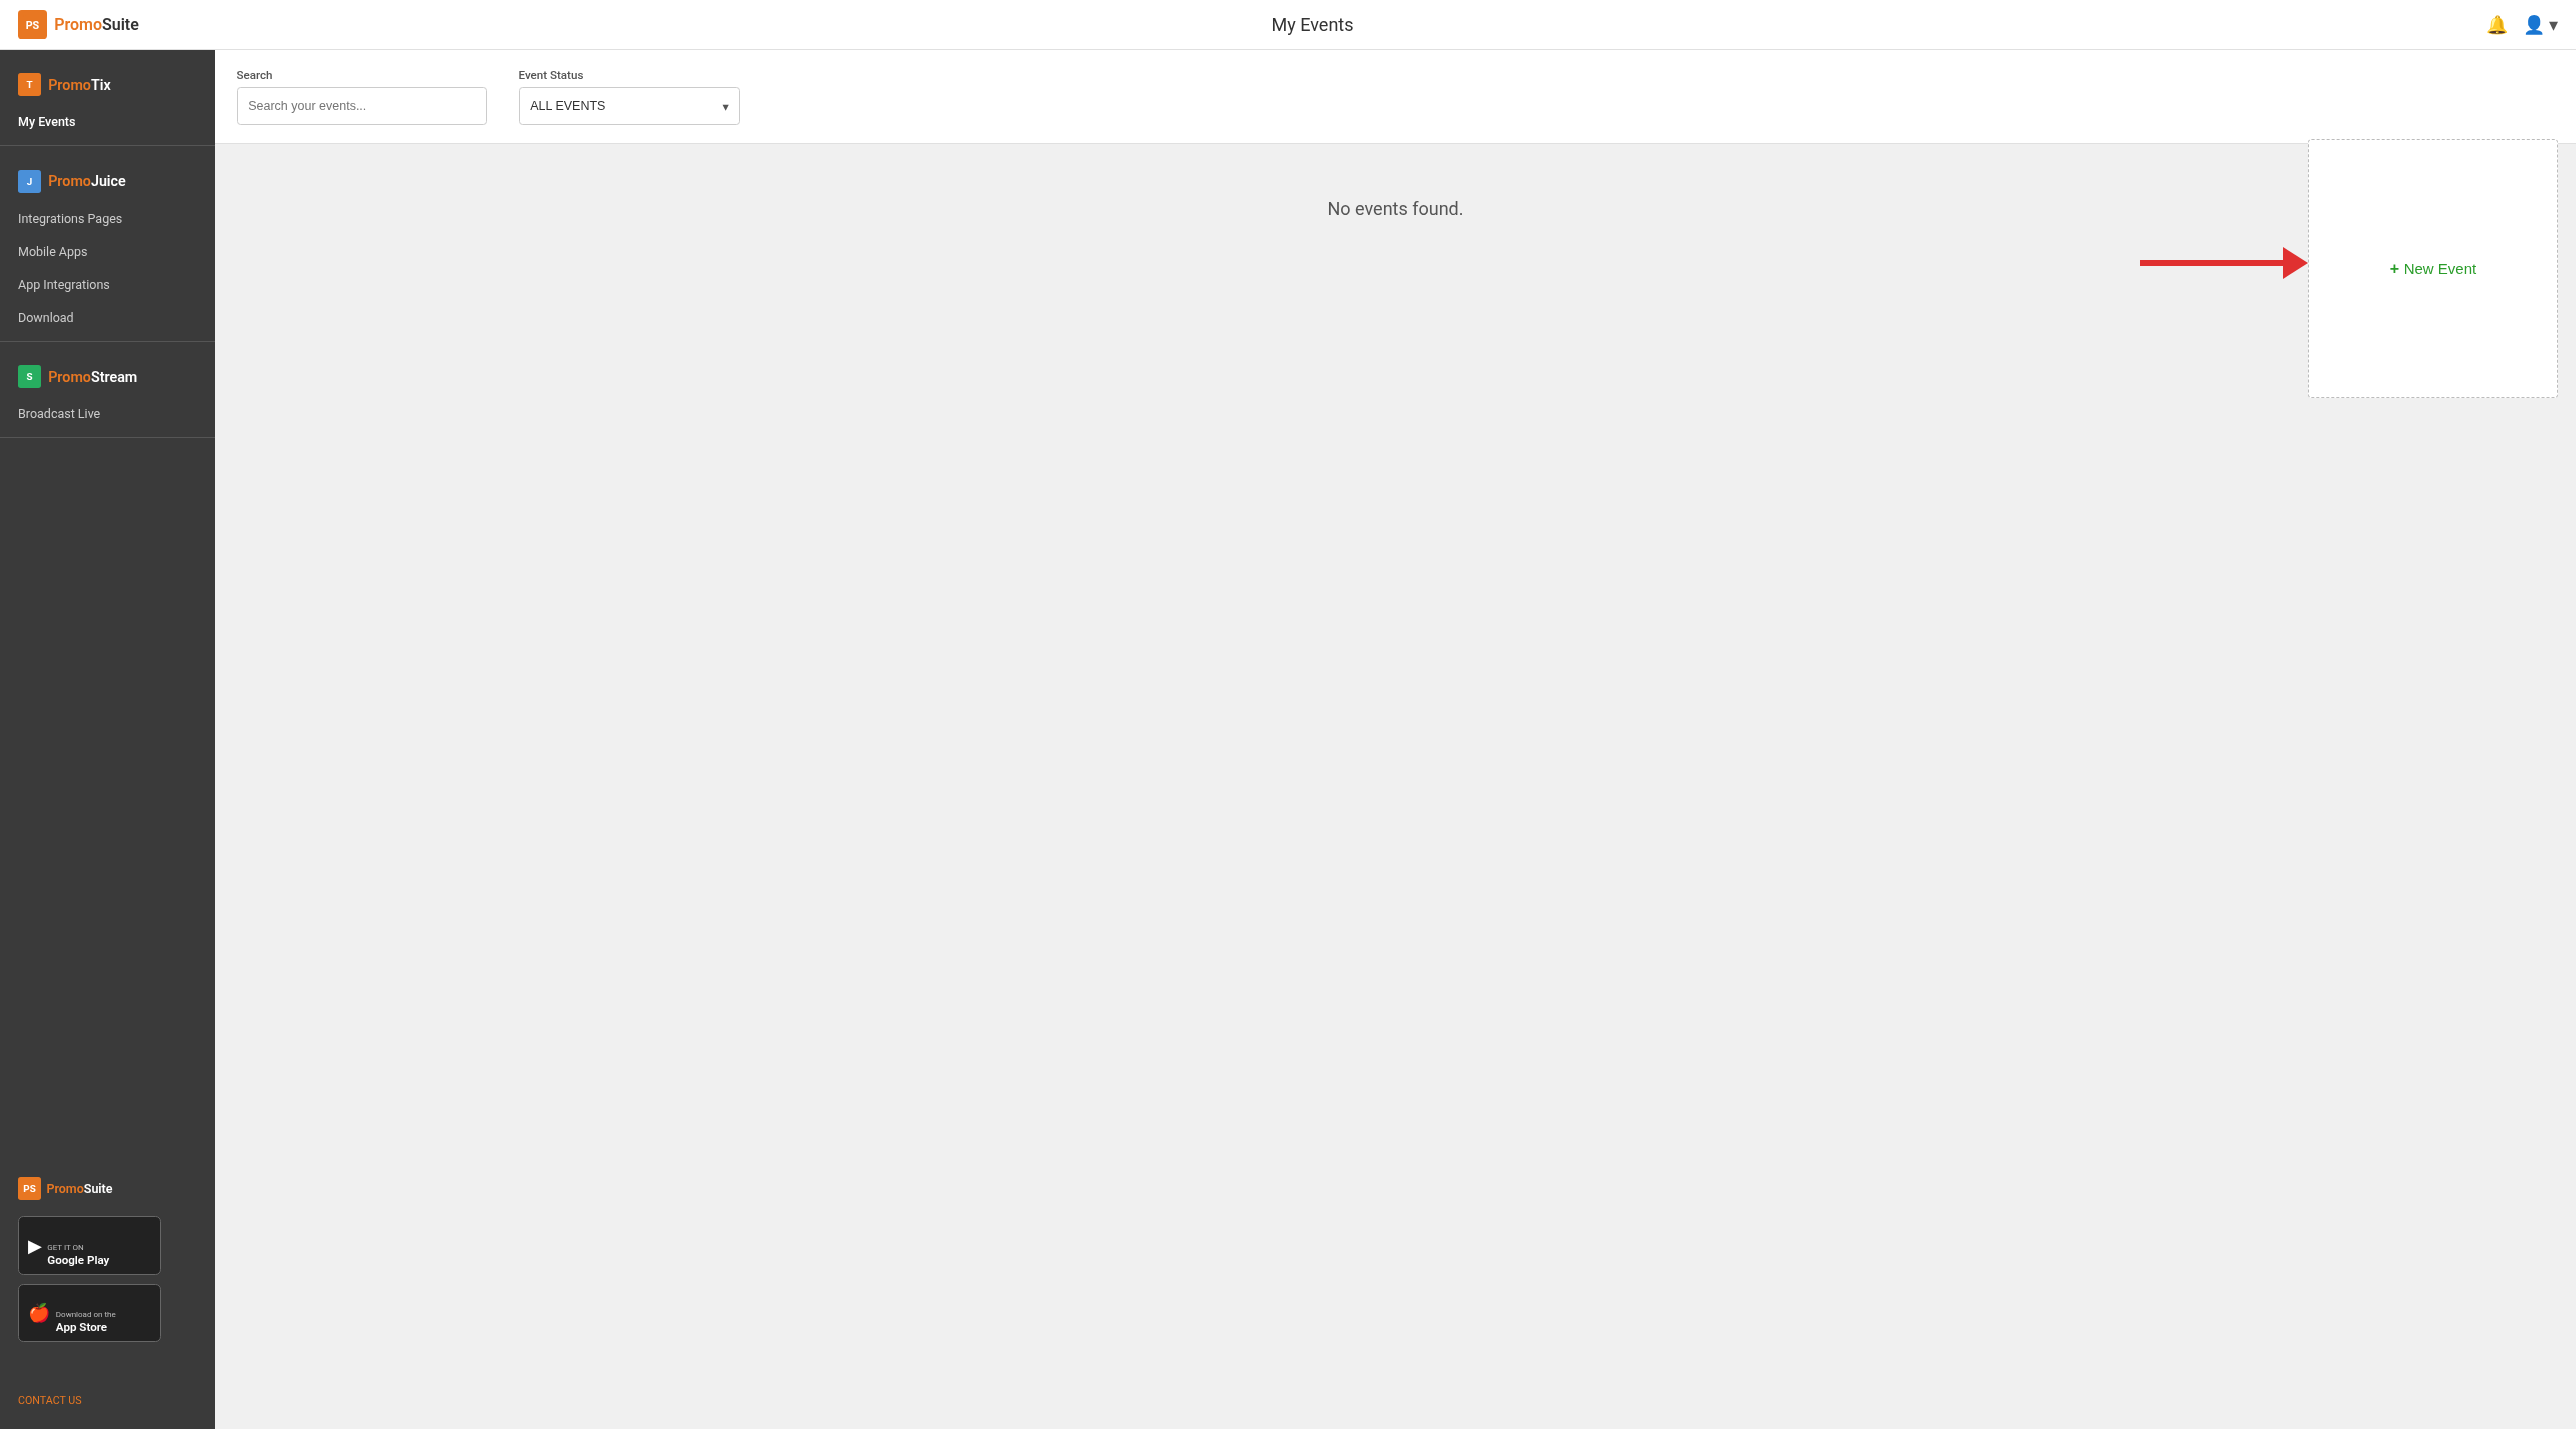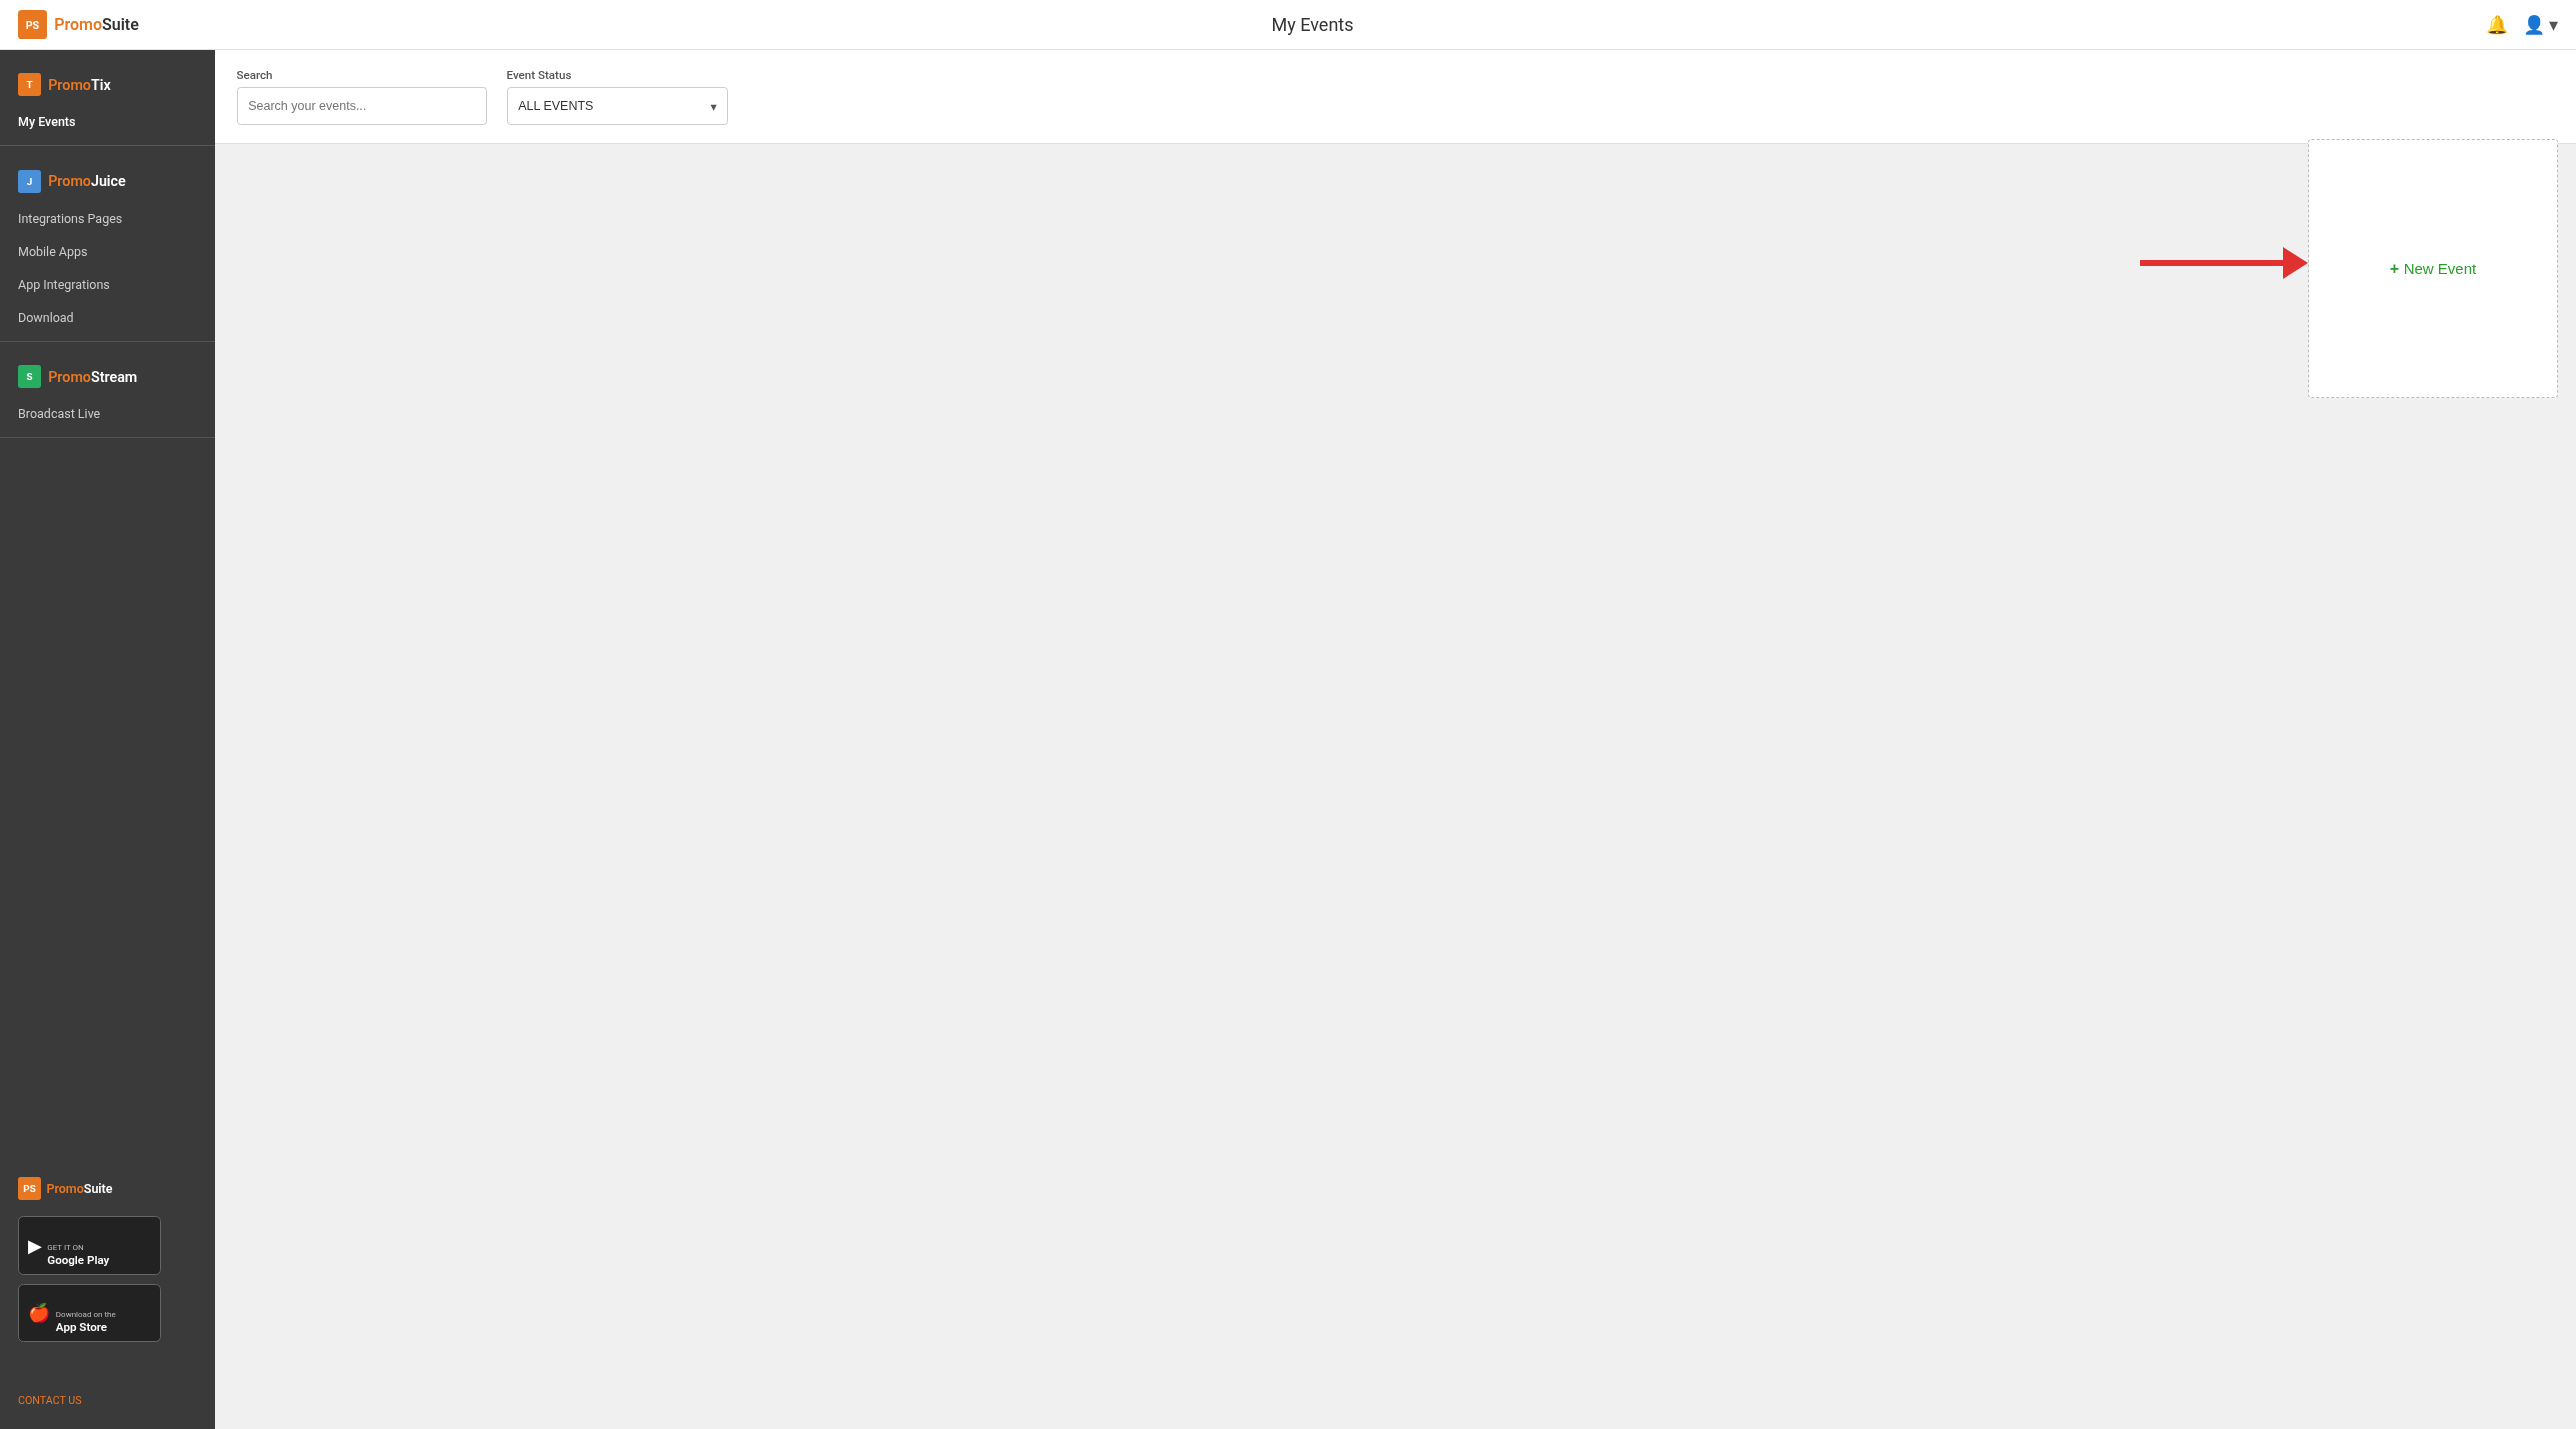--- a/index.html
+++ b/index.html
@@ -139,21 +139,21 @@
       flex: 1;
       background: #f0f0f0;
       overflow-y: auto;
       position: relative;
     }
     .main-toolbar {
       background: #fff;
       padding: 18px 21.5px 18px 21.5px;
       display: flex;
       align-items: flex-end;
-      gap: 20px;
+      gap: 32px;
       border-bottom: 0.9px solid #e0e0e0;
     }
     .toolbar-group {
       display: flex;
       flex-direction: column;
       gap: 5.4px;
     }
     .toolbar-label {
       font-size: 11.6px;
       color: #555;
@@ -419,20 +419,23 @@
             <option>ALL EVENTS</option>
             <option>Active</option>
             <option>Inactive</option>
             <option>Draft</option>
           </select>
           <span class="chevron">▾</span>
         </div>
       </div>
     </div>
 
+    <div class="empty-state">
+      <span>No events found.</span>
+    </div>
 
     <div class="arrow-container">
       <div class="arrow-line"></div>
       <div class="arrow-head"></div>
     </div>
 
     <div class="new-event-card">
       <button class="new-event-btn">
         <span class="plus-icon">+</span>
         <span style="margin-left:1px;">New Event</span>

